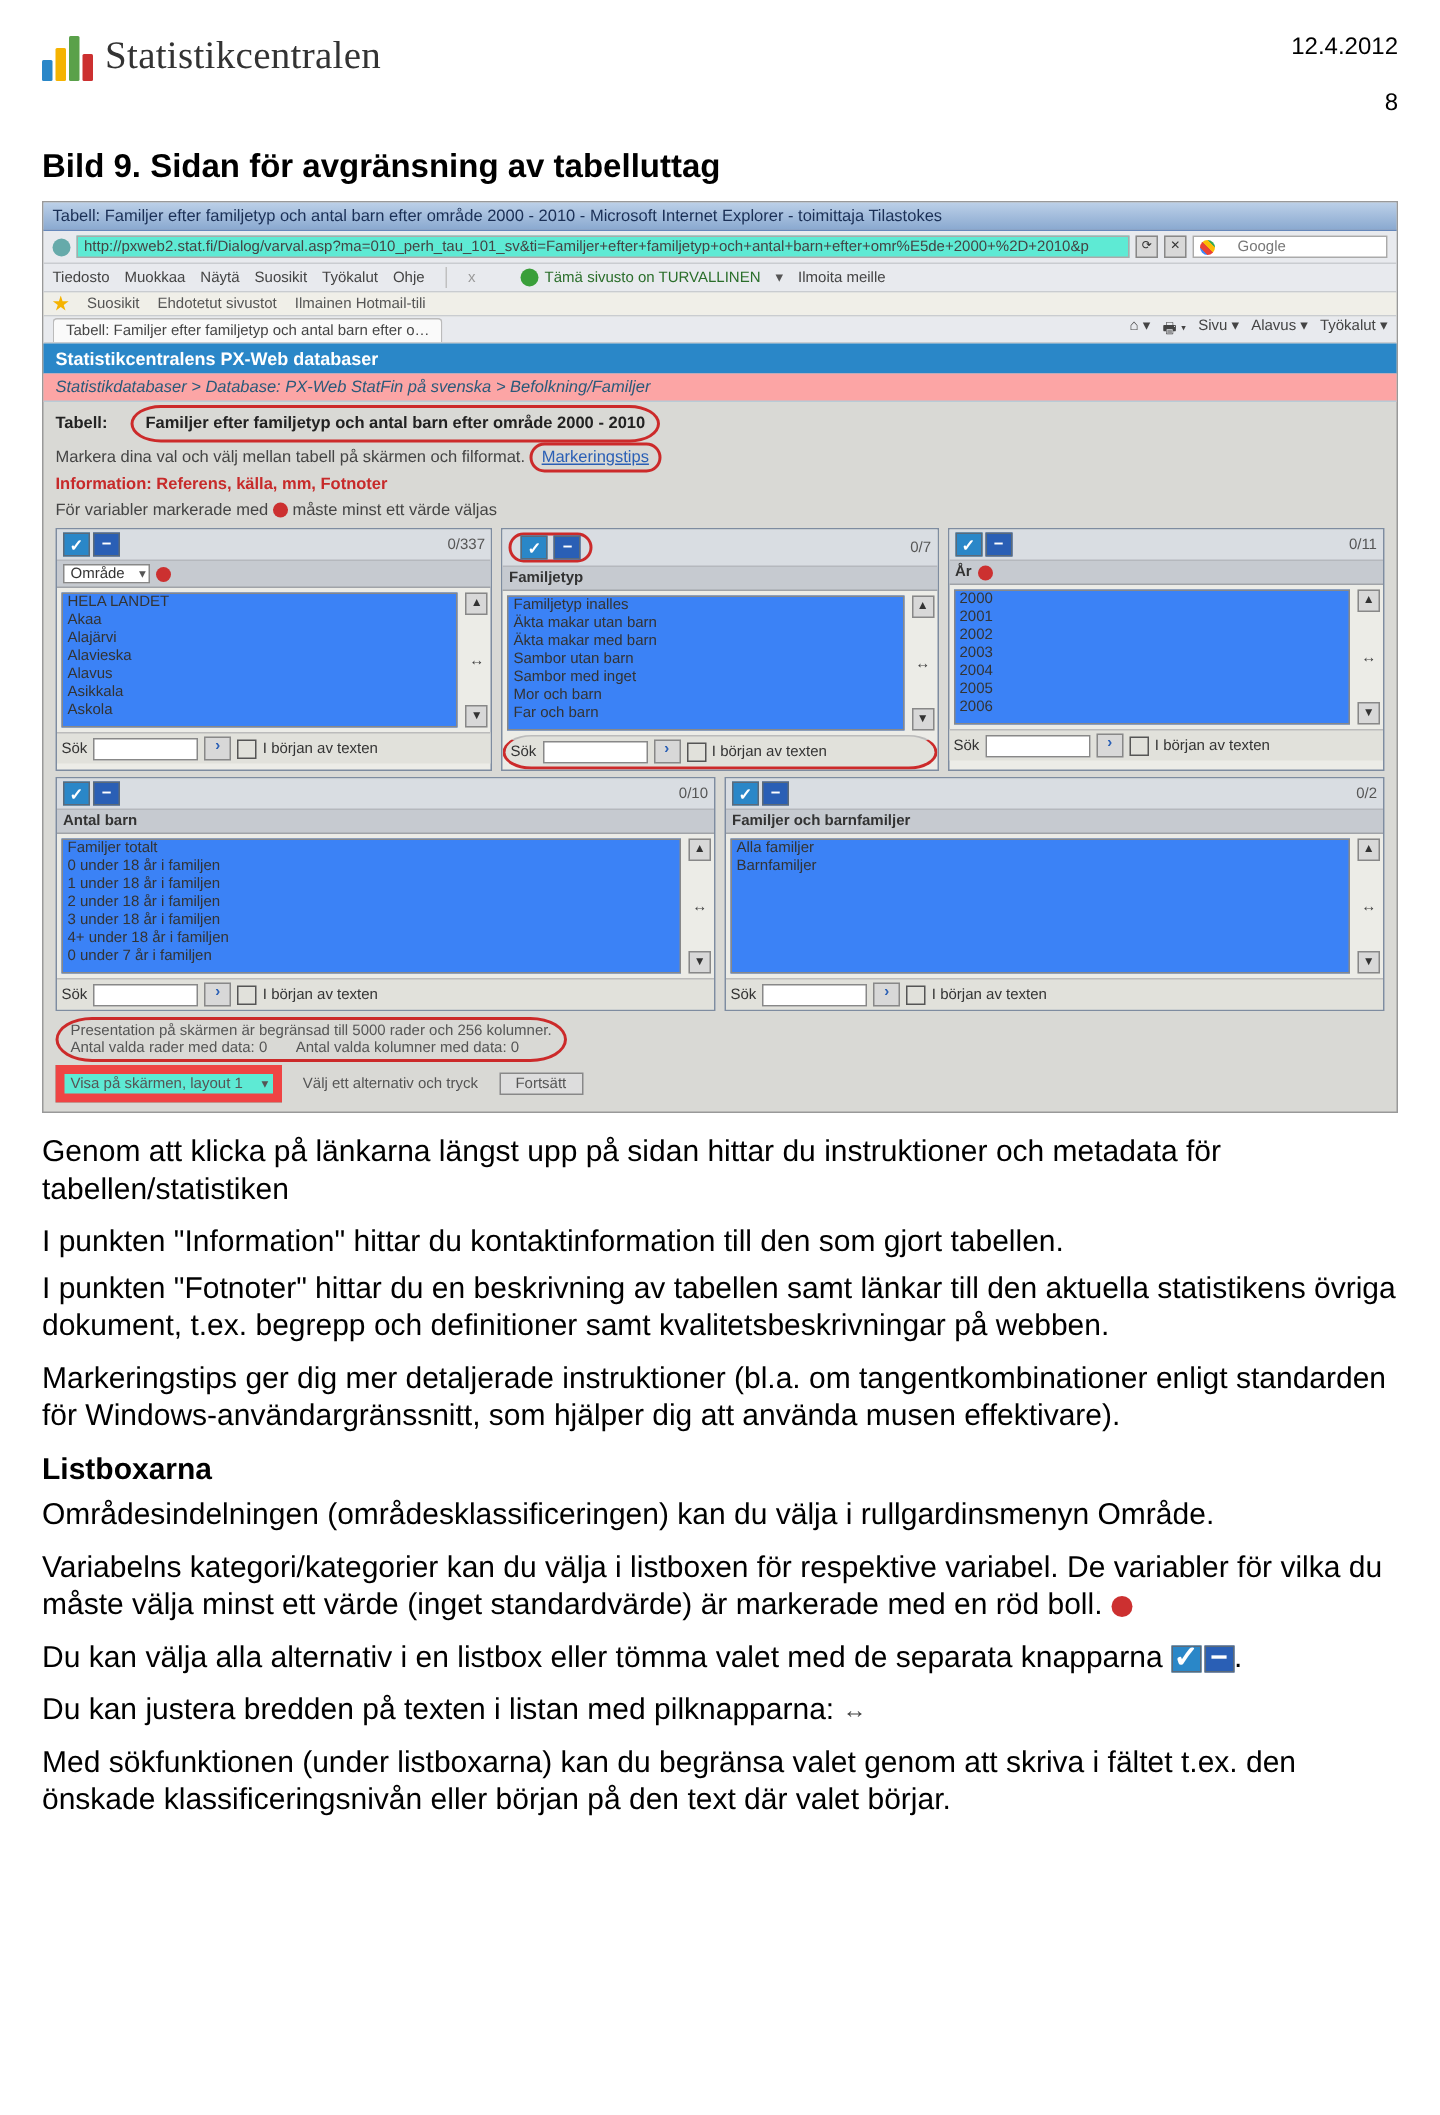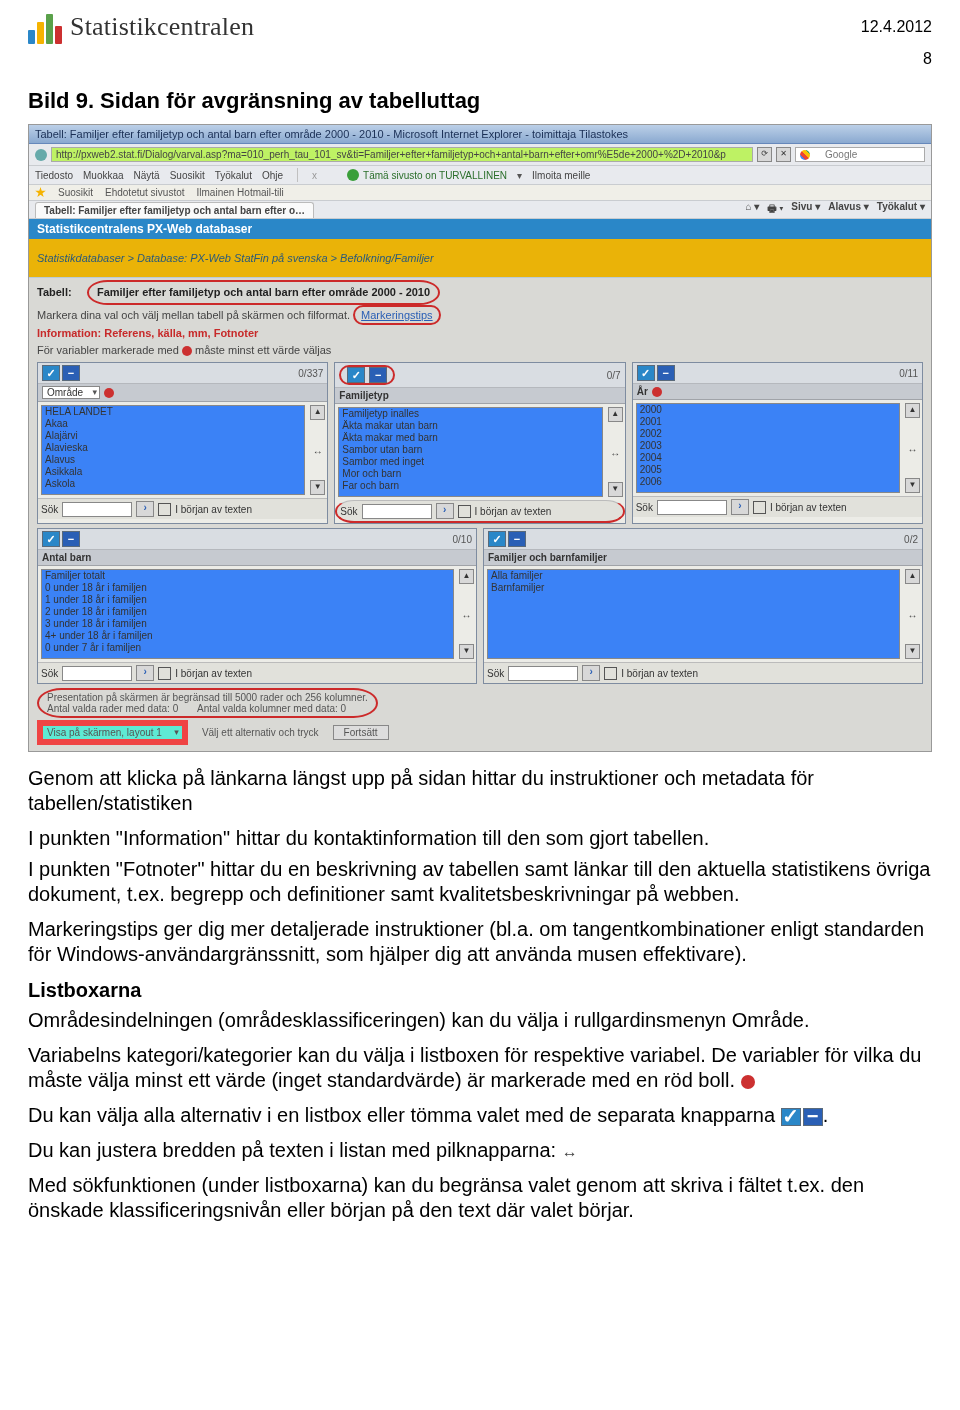--- a/index.html
+++ b/index.html
@@ -15,20 +15,21 @@
   }
   .header {
     display: flex;
     align-items: center;
     justify-content: space-between;
   }
   .brand {
     display: flex;
     align-items: center;
     gap: 8px;
+    margin-top: 10px;
   }
   .brand-logo {
     width: 34px;
     height: 34px;
     position: relative;
   }
   .brand-logo span {
     position: absolute;
     display: block;
     width: 7px;
@@ -74,21 +75,21 @@
     display: flex;
     gap: 4px;
     align-items: center;
     border-bottom: 1px solid #c9ccd0;
   }
   .ie-addr .globe {
     width: 12px;height:12px;background:#6aa;border-radius:50%;
   }
   .ie-addr .url {
     flex: 1;
-    background: #bef264;
+    background: #5eead4;
     border: 1px solid #aaa;
     font-size: 10px;
     padding: 1px 4px;
     white-space: nowrap;
     overflow: hidden;
     text-overflow: ellipsis;
     color: #444;
   }
   .ie-search {
     width: 120px;
@@ -120,38 +121,38 @@
     gap: 12px;
     font-size: 10px;
     color: #555;
     align-items:center;
     border-bottom: 1px solid #c9ccd0;
   }
   .ie-fav .star{width:11px;height:11px;background:#f5b301;clip-path:polygon(50% 0,61% 35%,98% 35%,68% 57%,79% 91%,50% 70%,21% 91%,32% 57%,2% 35%,39% 35%);}
   .ie-tabrow {
     background:#e8eaee;
     display:flex;justify-content:space-between;align-items:center;
-    padding:0 6px;font-size:10px;color:#444;border-bottom:1px solid #c9ccd0;font-weight:bold;
+    padding:0 6px;font-size:10px;color:#444;border-bottom:1px solid #c9ccd0;
   }
   .ie-tab{background:#fafafa;border:1px solid #bbb;border-bottom:none;padding:2px 8px;border-radius:3px 3px 0 0;}
   .ie-tools{display:flex;gap:8px;}
 
   .px-banner {
     background: #2a87c8;
     color: #fff;
     font-weight: bold;
     font-size: 12px;
     padding: 3px 8px;
   }
   .px-bc {
-    background: #eab308;
+    background: #fca5a5;
     color: #2a5a7a;
     font-style: italic;
     font-size: 11px;
-    padding: 13px 8px;
+    padding: 3px 8px;
     border-bottom: 1px solid #b9cbd6;
   }
   .px-body { padding: 2px 8px 6px 8px; }
   .px-line { font-size:11px;color:#444;line-height:1.5; }
   .px-line b{color:#222;}
   .info-links { color:#c72a2a;font-weight:bold; }
   .info-red { color:#c72a2a;font-weight:bold; }
   .info-link { color:#2a5fb5;text-decoration:underline; }
   .red-oval { border:2px solid #cc2a2a;border-radius:14px;padding:0 6px;display:inline-block; }
   .red-oval-wide { border:2px solid #cc2a2a;border-radius:26px/16px;padding:2px 8px;display:inline-block; }

